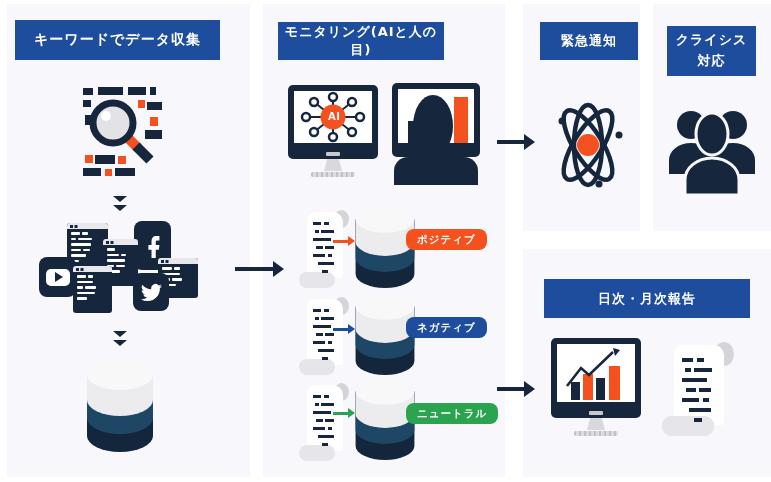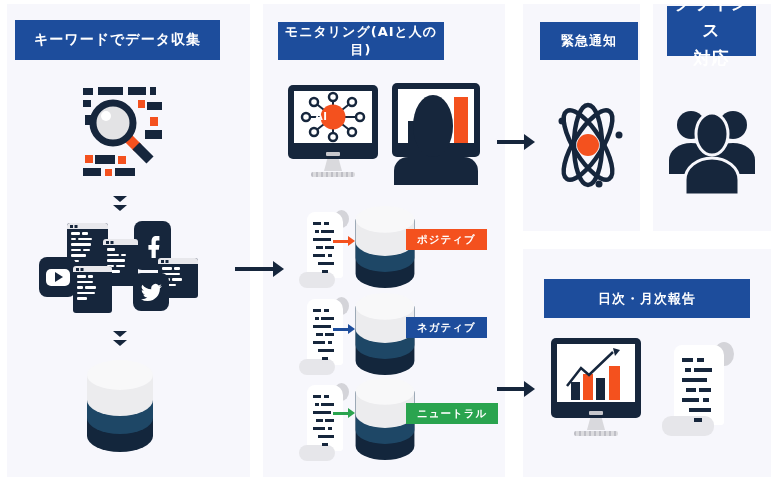--- a/index.html
+++ b/index.html
@@ -21,21 +21,21 @@
   
   .db { position:absolute; }
   .db svg { display:block; }
   
   .scroll { position:absolute; }
   .roll-top { position:absolute; background:#d4d4d9; border-radius:50%; }
   .scroll-body { position:absolute; background:#fff; border-radius:8px 10px 3px 3px; }
   .roll-bottom { position:absolute; background:#e6e6ea; border-radius:9px; }
   
   .pill { position:absolute; color:#fff; font-weight:bold; font-size:10.5px; line-height:21px;
-          padding:0 11px; border-radius:0; letter-spacing:1px; white-space:nowrap; }
+          padding:0 11px; border-radius:8px; letter-spacing:1px; white-space:nowrap; }
   
   .monitor { position:absolute; background:#16263c; border-radius:5px; }
   .screen { position:absolute; left:6px; top:6px; background:#fff; }
   .chin-btn { position:absolute; left:50%; transform:translateX(-50%); bottom:3px; width:14px; height:4px; background:#c7c7cc; border-radius:1px; }
   .stand { position:absolute; background:#d9d9dd; clip-path:polygon(18% 0,82% 0,100% 100%,0 100%); }
   .base  { position:absolute; height:5px; border-radius:2px;
            background:repeating-linear-gradient(90deg,#bfbfc6 0 2px,#dcdcdf 2px 5px); }
   
   .bwin { position:absolute; background:#16263c; border-radius:3px; }
   .bbar { height:6px; background:#e8e8ec; border-radius:3px 3px 0 0; position:relative; }
@@ -63,21 +63,21 @@
 
   <div class="hdr" style="left:15px;top:20px;width:205px;height:40px;font-size:14px">
     <span>キーワードでデータ収集</span>
   </div>
   <div class="hdr" style="left:278px;top:22px;width:166px;height:38px;font-size:13px">
     <span>モニタリング(AIと人の目)</span>
   </div>
   <div class="hdr" style="left:540px;top:22px;width:98px;height:38px;font-size:13px">
     <span>緊急通知</span>
   </div>
-  <div class="hdr" style="left:667px;top:6px;width:89px;height:50px;font-size:17px;line-height:1.6">
+  <div class="hdr" style="left:667px;top:26px;width:89px;height:50px;font-size:13px;line-height:1.6">
     <span>クライシス</span>
     <span>対応</span>
   </div>
   <div class="hdr" style="left:544px;top:279px;width:206px;height:39px;font-size:13px">
     <span>日次・月次報告</span>
   </div>
 
   <svg class="abs" style="left:70px;top:80px" width="120" height="115" viewBox="0 0 120 115">
     <g fill="#16263c">
       <rect x="13" y="8" width="10" height="7"></rect>
@@ -247,21 +247,21 @@
             <circle cx="58" cy="41" r="4"></circle>
             <circle cx="39" cy="46" r="4"></circle>
           <circle cx="20" cy="41" r="4"></circle>
             <circle cx="12" cy="26" r="4"></circle>
             <circle cx="20" cy="11" r="4"></circle>
           <circle cx="39" cy="6" r="4"></circle>
             <circle cx="58" cy="11" r="4"></circle>
         </g>
         <circle cx="39" cy="26" r="12.5" fill="#f4511e"></circle>
       </svg>
-      <span class="ai-badge" style="left:21px;top:20px">AI</span>
+      <span class="ai-badge" style="left:34px;top:20px">AI</span>
     </div>
     <div class="chin-btn"></div>
   </div>
   <div class="stand" style="left:324px;top:159px;width:18px;height:12px"></div>
   <div class="base" style="left:311px;top:172px;width:44px"></div>
 
   <div class="monitor" style="left:392px;top:83px;width:88px;height:74px">
     <div class="screen" style="width:76px;height:54px">
       <svg width="76" height="54" viewBox="0 0 76 54">
         <rect x="10" y="32" width="9" height="22" fill="#16263c"></rect>

